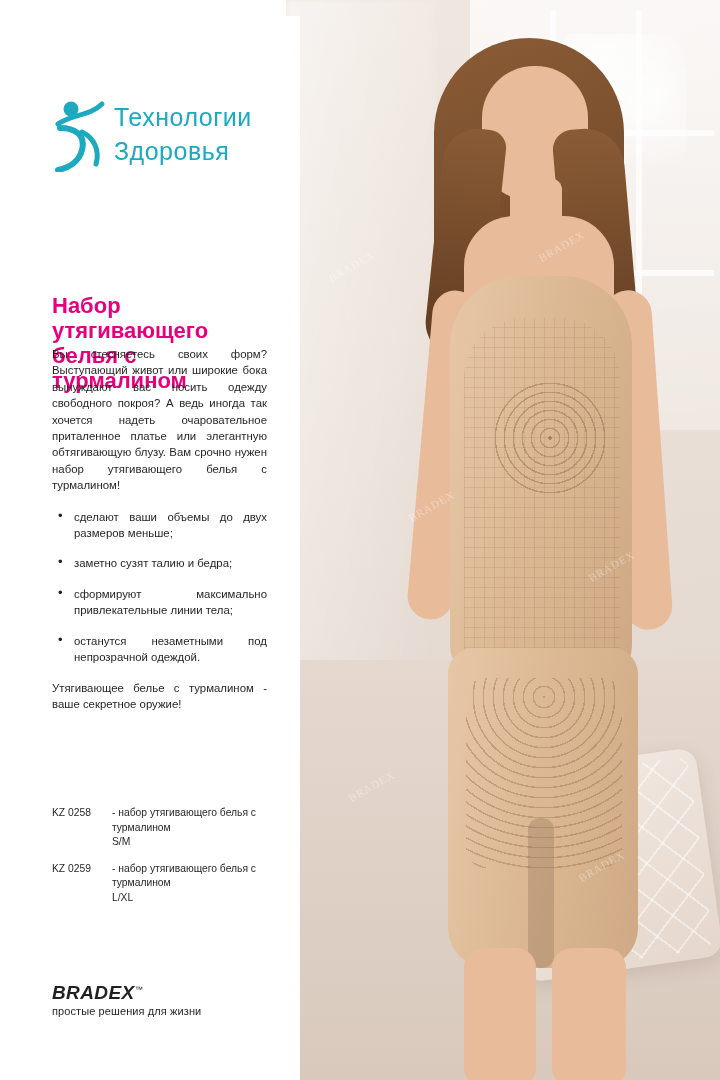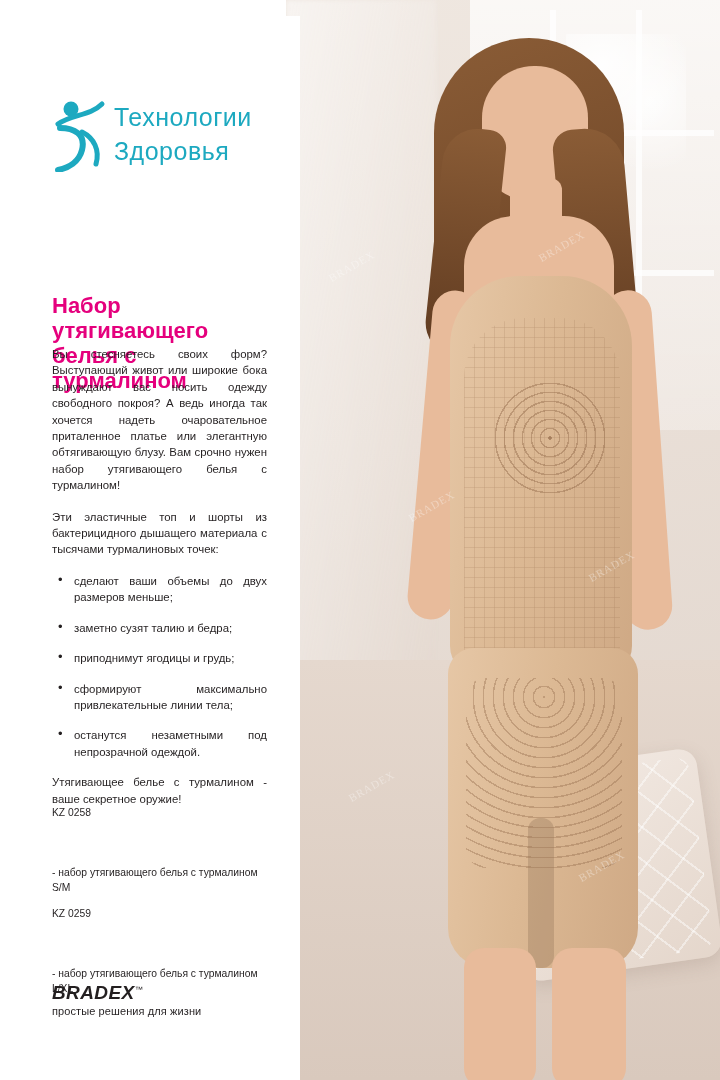--- a/index.html
+++ b/index.html
@@ -365,21 +365,20 @@
     left: 52px;
     top: 790px;
     width: 220px;
     font-size: 10.3px;
     line-height: 14.6px;
     color: #231f20;
   }
   .sku {
     display: flex;
     margin-bottom: 12px;
-    flex-direction: column;
   }
   .sku-code {
     width: 60px;
     flex: 0 0 60px;
   }
   .sku-desc {
     flex: 1;
   }
 
   .brand {
@@ -464,25 +463,23 @@
     <div class="logo-text">
       <span>Технологии</span>
       <span class="l2">Здоровья</span>
     </div>
   </div>
 
   <h1 class="headline">Набор утягивающего белья с турмалином</h1>
 
   <div class="body-col">
     <p class="para">Вы стесняетесь своих форм? Выступающий живот или широкие бока вынуждают вас носить одежду свободного покроя? А ведь иногда так хочется надеть очаровательное приталенное платье или элегантную обтягивающую блузу. Вам срочно нужен набор утягивающего белья с турмалином!</p>
-    <p class="para">Эти эластичные топ и шорты из бактерицидного дышащего материала с тысячами турмалиновых точек:</p>
     <ul class="benefits">
       <li>сделают ваши объемы до двух размеров меньше;</li>
       <li>заметно сузят талию и бедра;</li>
-      <li>приподнимут ягодицы и грудь;</li>
       <li>сформируют максимально привлекательные линии тела;</li>
       <li>останутся незаметными под непрозрачной одеждой.</li>
     </ul>
     <p class="para">Утягивающее белье с турмалином - ваше секретное оружие!</p>
   </div>
 
   <div class="sku-block">
     <div class="sku">
       <div class="sku-code">KZ 0258</div>
       <div class="sku-desc">

